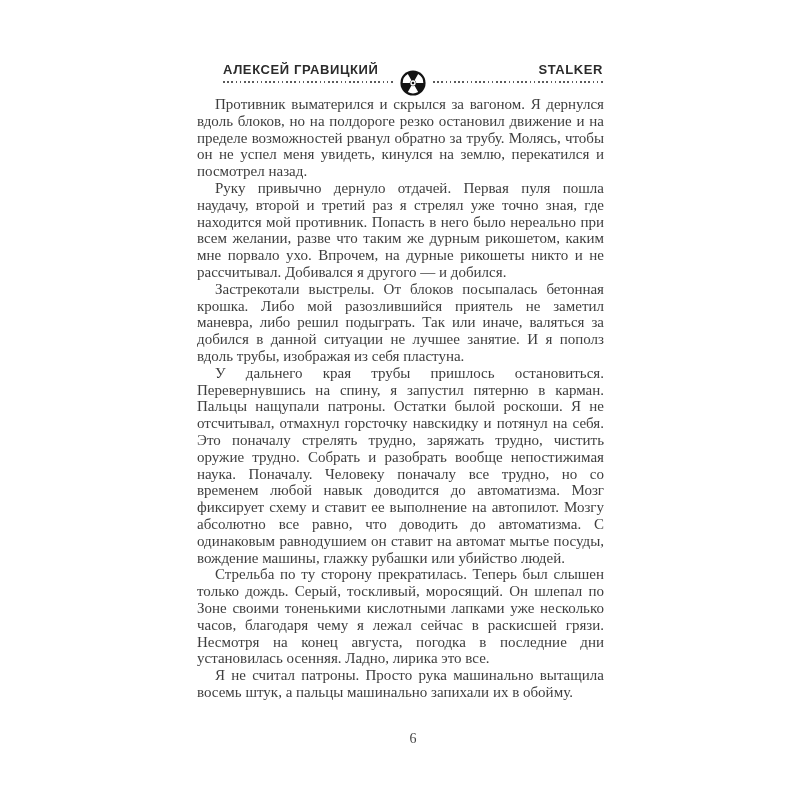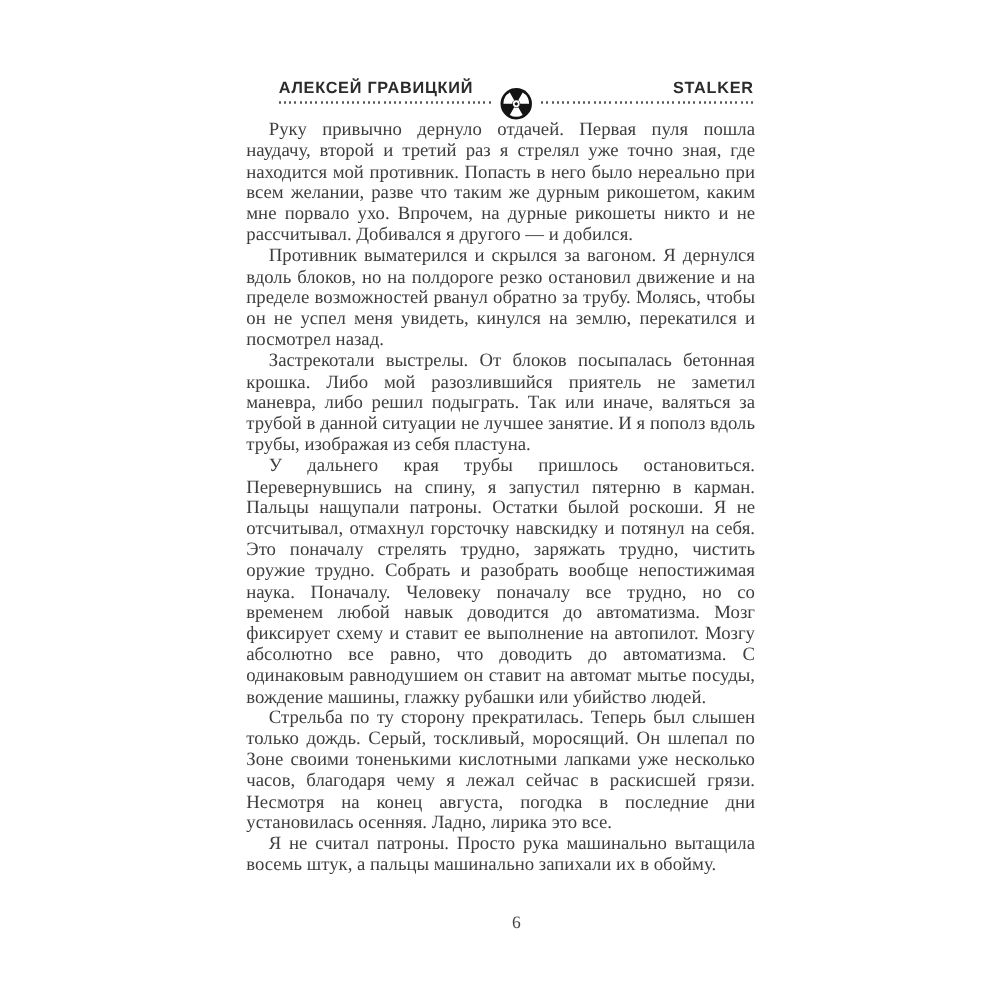--- a/index.html
+++ b/index.html
@@ -107,23 +107,23 @@
             <path d="M 13.5 14.6 A 3 3 0 0 1 10.5 14.6 L 7.25 20.23 A 9.5 9.5 0 0 0 16.75 20.23 Z" transform="rotate(240 12 12)"></path>
             <circle cx="12" cy="12" r="2.5"></circle>
           </g>
           <circle cx="12" cy="12" r="1.2" fill="#131313"></circle>
         </svg>
       </span>
     </div>
   </div>
 
   <div class="text-block">
+    <p>Противник выматерился и скрылся за вагоном. Я дернулся вдоль блоков, но на полдороге резко остановил движение и на пределе возможностей рванул обратно за трубу. Молясь, чтобы он не успел меня увидеть, кинулся на землю, перекатился и посмотрел назад.</p>
     <p>Руку привычно дернуло отдачей. Первая пуля пошла наудачу, второй и третий раз я стрелял уже точно зная, где находится мой противник. Попасть в него было нереально при всем желании, разве что таким же дурным рикошетом, каким мне порвало ухо. Впрочем, на дурные рикошеты никто и не рассчитывал. Добивался я другого — и добился.</p>
-    <p>Противник выматерился и скрылся за вагоном. Я дернулся вдоль блоков, но на полдороге резко остановил движение и на пределе возможностей рванул обратно за трубу. Молясь, чтобы он не успел меня увидеть, кинулся на землю, перекатился и посмотрел назад.</p>
-    <p>Застрекотали выстрелы. От блоков посыпалась бетонная крошка. Либо мой разозлившийся приятель не заметил маневра, либо решил подыграть. Так или иначе, валяться за трубой в данной ситуации не лучшее занятие. И я пополз вдоль трубы, изображая из себя пластуна.</p>
+    <p>Застрекотали выстрелы. От блоков посыпалась бетонная крошка. Либо мой разозлившийся приятель не заметил маневра, либо решил подыграть. Так или иначе, валяться за добился в данной ситуации не лучшее занятие. И я пополз вдоль трубы, изображая из себя пластуна.</p>
     <p>У дальнего края трубы пришлось остановиться. Перевернувшись на спину, я запустил пятерню в карман. Пальцы нащупали патроны. Остатки былой роскоши. Я не отсчитывал, отмахнул горсточку навскидку и потянул на себя. Это поначалу стрелять трудно, заряжать трудно, чистить оружие трудно. Собрать и разобрать вообще непостижимая наука. Поначалу. Человеку поначалу все трудно, но со временем любой навык доводится до автоматизма. Мозг фиксирует схему и ставит ее выполнение на автопилот. Мозгу абсолютно все равно, что доводить до автоматизма. С одинаковым равнодушием он ставит на автомат мытье посуды, вождение машины, глажку рубашки или убийство людей.</p>
     <p>Стрельба по ту сторону прекратилась. Теперь был слышен только дождь. Серый, тоскливый, моросящий. Он шлепал по Зоне своими тоненькими кислотными лапками уже несколько часов, благодаря чему я лежал сейчас в раскисшей грязи. Несмотря на конец августа, погодка в последние дни установилась осенняя. Ладно, лирика это все.</p>
     <p>Я не считал патроны. Просто рука машинально вытащила восемь штук, а пальцы машинально запихали их в обойму.</p>
   </div>
 
   <div class="page-footer">6</div>
 
 </div>
 
 </body></html>

